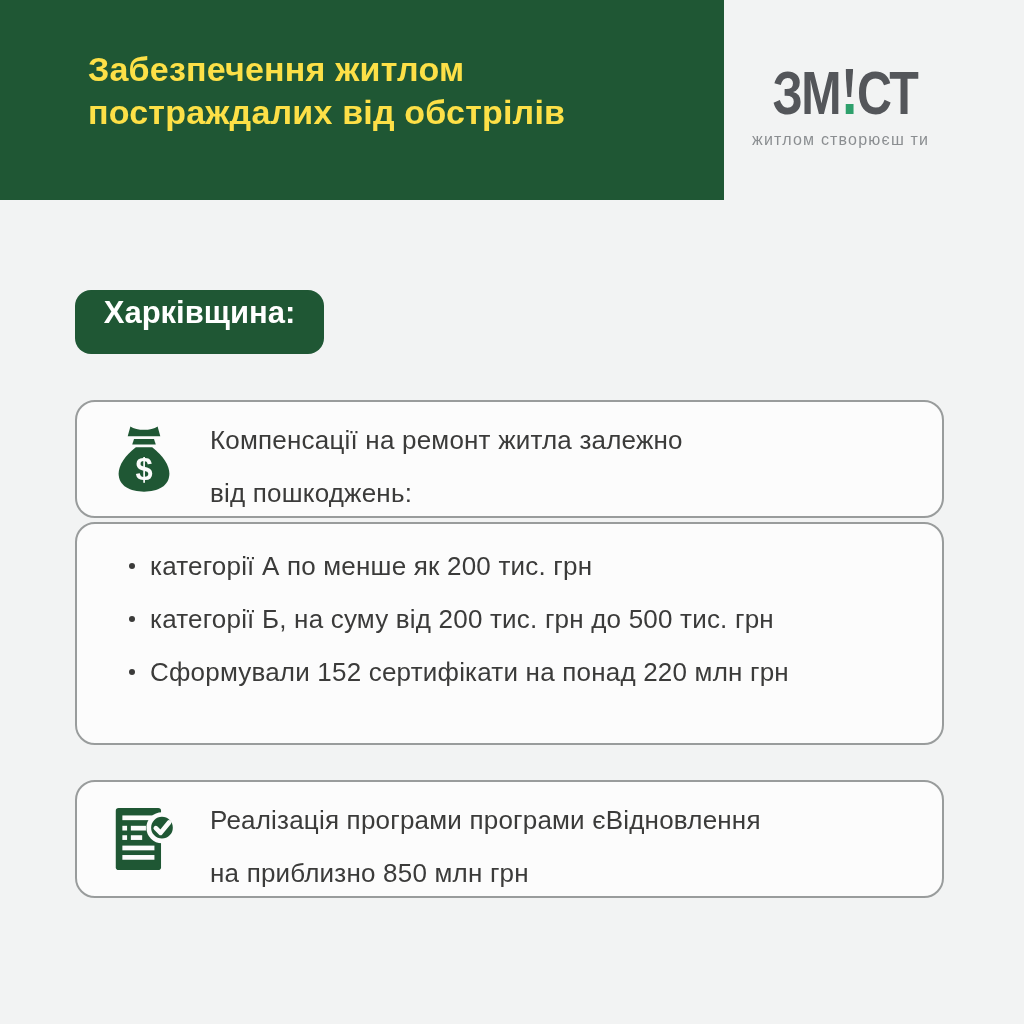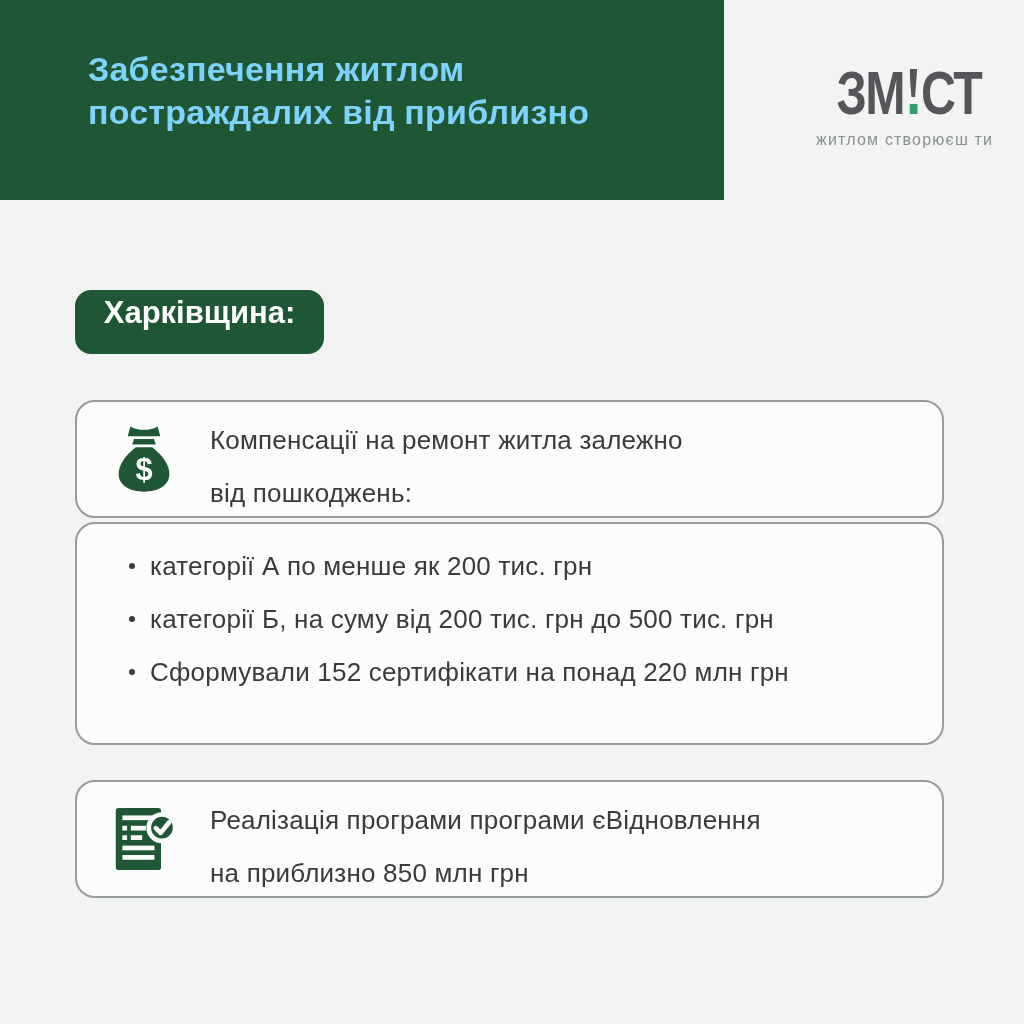--- a/index.html
+++ b/index.html
@@ -2,25 +2,25 @@
 <html><head>
 <meta charset="utf-8">
 <style>
   * { margin:0; padding:0; box-sizing:border-box; }
   html,body { width:1024px; height:1024px; }
   body { font-family:"Liberation Sans", sans-serif; background:#F2F3F3; }
   .canvas { position:relative; width:1024px; height:1024px; background:#F2F3F3; overflow:hidden; }
 
   
   .header-green { position:absolute; left:0; top:0; width:724px; height:200px; background:#1F5734; }
-  .header-title { position:absolute; left:88px; top:48px; color:#7dd3fc; font-size:34px; font-weight:700; line-height:43px; letter-spacing:.2px; }
+  .header-title { position:absolute; left:88px; top:48px; color:#fde047; font-size:34px; font-weight:700; line-height:43px; letter-spacing:.2px; }
   .header-title span { display:block; }
 
   
-  .logo { position:absolute; left:816px; top:62px; width:154px; text-align:center; }
+  .logo { position:absolute; left:752px; top:62px; width:154px; text-align:center; }
   .logo-word { display:inline-block; font-size:62px; line-height:1; font-weight:800; color:#54565A; letter-spacing:-2px; white-space:nowrap; transform:scaleX(0.78); transform-origin:center top; }
   .excl { display:inline-block; position:relative; width:12px; height:45px; margin:0 4px 0 6px; vertical-align:baseline; }
   .excl-bar { position:absolute; top:0; left:1px; width:10px; height:28px; background:#54565A; clip-path:polygon(0 0,100% 0,74% 100%,26% 100%); }
   .excl-dot { position:absolute; bottom:0; left:1px; width:10px; height:10px; background:#2EA06C; }
   .logo-tagline { margin-top:7px; font-size:16px; letter-spacing:1.2px; color:#8B8E91; white-space:nowrap; }
 
   
   .pill { position:absolute; left:75px; top:290px; width:249px; height:64px; background:#1F5734; border-radius:16px; display:flex; align-items:center; justify-content:center; color:#FFFFFF; font-size:31px; font-weight:700; padding-bottom:18px; }
 
   
@@ -43,21 +43,21 @@
   .icon-box { flex:0 0 auto; display:flex; align-items:center; }
 </style>
 </head>
 <body>
 
 <div class="canvas">
 
   <div class="header-green">
     <h1 class="header-title">
       <span>Забезпечення житлом</span>
-      <span>постраждалих від приблизно</span>
+      <span>постраждалих від обстрілів</span>
     </h1>
   </div>
 
   <div class="logo">
     <div class="logo-word"><span>ЗМ</span><span class="excl"><span class="excl-bar"></span><span class="excl-dot"></span></span><span>СТ</span></div>
     <div class="logo-tagline">житлом створюєш ти</div>
   </div>
 
   <div class="pill">
     <span>Харківщина:</span>

